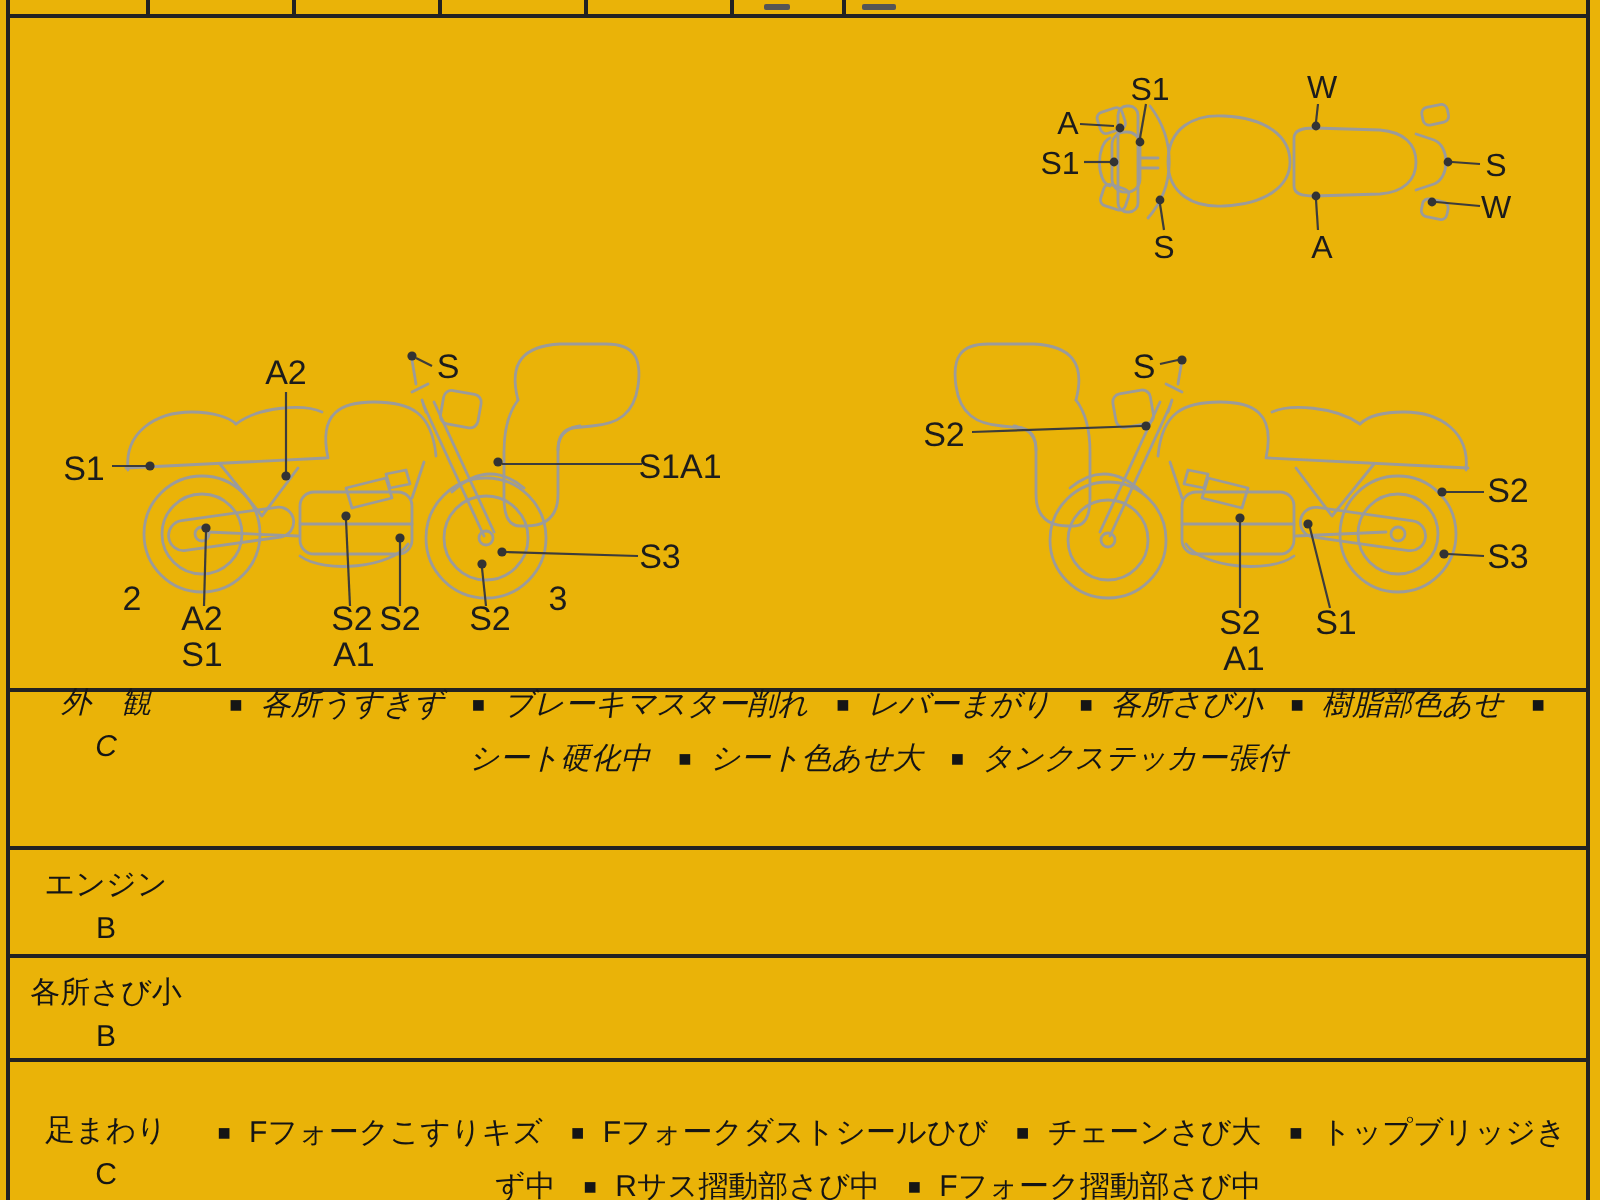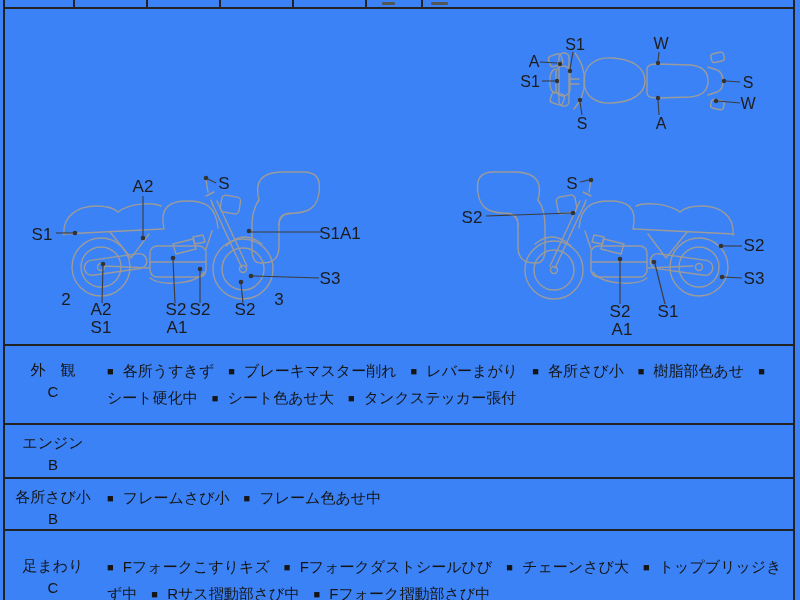--- a/index.html
+++ b/index.html
@@ -1,35 +1,35 @@
 <!DOCTYPE html>
 <html><head>
 <meta charset="utf-8">
 <style>
   html,body{margin:0;padding:0;background:#fff;}
-  .sheet{position:relative;width:800px;height:600px;background:#3b82f6;overflow:hidden;
+  .sheet{position:relative;width:800px;height:600px;background:#eab308;overflow:hidden;
          font-family:"Liberation Sans","DejaVu Sans",sans-serif;color:#111;}
   .abs{position:absolute;}
   .vline{position:absolute;background:#222;width:2px;}
   .hline{position:absolute;background:#222;height:2px;}
   .thin{width:1.5px;}
   .frag{position:absolute;background:#555;height:3px;border-radius:1px;}
   
   .art{stroke:#9b9b9b;fill:none;stroke-width:1.4;stroke-linecap:round;stroke-linejoin:round;}
   .leader{stroke:#3c3c3c;stroke-width:1.1;fill:none;}
   .dots circle{fill:#333;stroke:none;}
   .lbl text{fill:#1c1c1c;font-size:17px;text-anchor:middle;
             font-family:"Liberation Sans","DejaVu Sans",sans-serif;}
   .lbl.small text{font-size:16px;}
   
   .cond-row{position:absolute;left:4px;right:5px;}
   .cat-box{position:absolute;left:8px;top:7px;width:82px;text-align:center;
            font-size:15px;line-height:22px;color:#151515;}
   .items-box{position:absolute;left:103px;right:10px;top:6px;font-size:15px;
-             line-height:26px;color:#151515;word-break:break-all;}
+             line-height:26px;color:#151515;word-break:break-all;text-align:center;}
   .cond-item{margin-right:14px;}
   .bullet{font-size:11px;margin-right:5px;position:relative;top:-1px;}
 </style>
 </head>
 <body>
 
 <div class="sheet">
 
   <div class="vline" style="left:3px;top:0;height:600px;"></div>
   <div class="vline" style="left:793px;top:0;height:600px;"></div>
@@ -217,41 +217,40 @@
       <text x="622" y="335">A1</text>
       <text x="668" y="317">S1</text>
     </g>
   </svg>
 
   <div class="hline" style="left:3px;top:344px;width:792px;"></div>
   <div class="hline" style="left:3px;top:423px;width:792px;height:1.5px;"></div>
   <div class="hline" style="left:3px;top:477px;width:792px;height:1.5px;"></div>
   <div class="hline" style="left:3px;top:529px;width:792px;height:1.5px;"></div>
 
-  <div class="cond-row" style="top:352px;height:77px;">
+  <div class="cond-row" style="top:334px;height:77px;font-style:italic;">
     <div class="cat-box">
       <div>外　観</div>
       <div>C</div>
     </div>
     <div class="items-box"><span class="cond-item"><span class="bullet">■</span> 各所うすきず</span><span class="cond-item"><span class="bullet">■</span> ブレーキマスター削れ</span><span class="cond-item"><span class="bullet">■</span> レバーまがり</span><span class="cond-item"><span class="bullet">■</span> 各所さび小</span><span class="cond-item"><span class="bullet">■</span> 樹脂部色あせ</span><span class="cond-item"><span class="bullet">■</span> シート硬化中</span><span class="cond-item"><span class="bullet">■</span> シート色あせ大</span><span class="cond-item"><span class="bullet">■</span> タンクステッカー張付</span></div>
   </div>
 
   <div class="cond-row" style="top:425px;height:52px;border-radius:26px;">
     <div class="cat-box">
       <div>エンジン</div>
       <div>B</div>
     </div>
   </div>
 
   <div class="cond-row" style="top:479px;height:50px;">
     <div class="cat-box">
       <div>各所さび小</div>
       <div>B</div>
     </div>
-    <div class="items-box"><span class="cond-item"><span class="bullet">■</span> フレームさび小</span><span class="cond-item"><span class="bullet">■</span> フレーム色あせ中</span></div>
   </div>
 
   <div class="cond-row" style="top:548px;height:82px;">
     <div class="cat-box">
       <div>足まわり</div>
       <div>C</div>
     </div>
     <div class="items-box"><span class="cond-item"><span class="bullet">■</span> Fフォークこすりキズ</span><span class="cond-item"><span class="bullet">■</span> Fフォークダストシールひび</span><span class="cond-item"><span class="bullet">■</span> チェーンさび大</span><span class="cond-item"><span class="bullet">■</span> トップブリッジきず中</span><span class="cond-item"><span class="bullet">■</span> Rサス摺動部さび中</span><span class="cond-item"><span class="bullet">■</span> Fフォーク摺動部さび中</span></div>
   </div>
 

